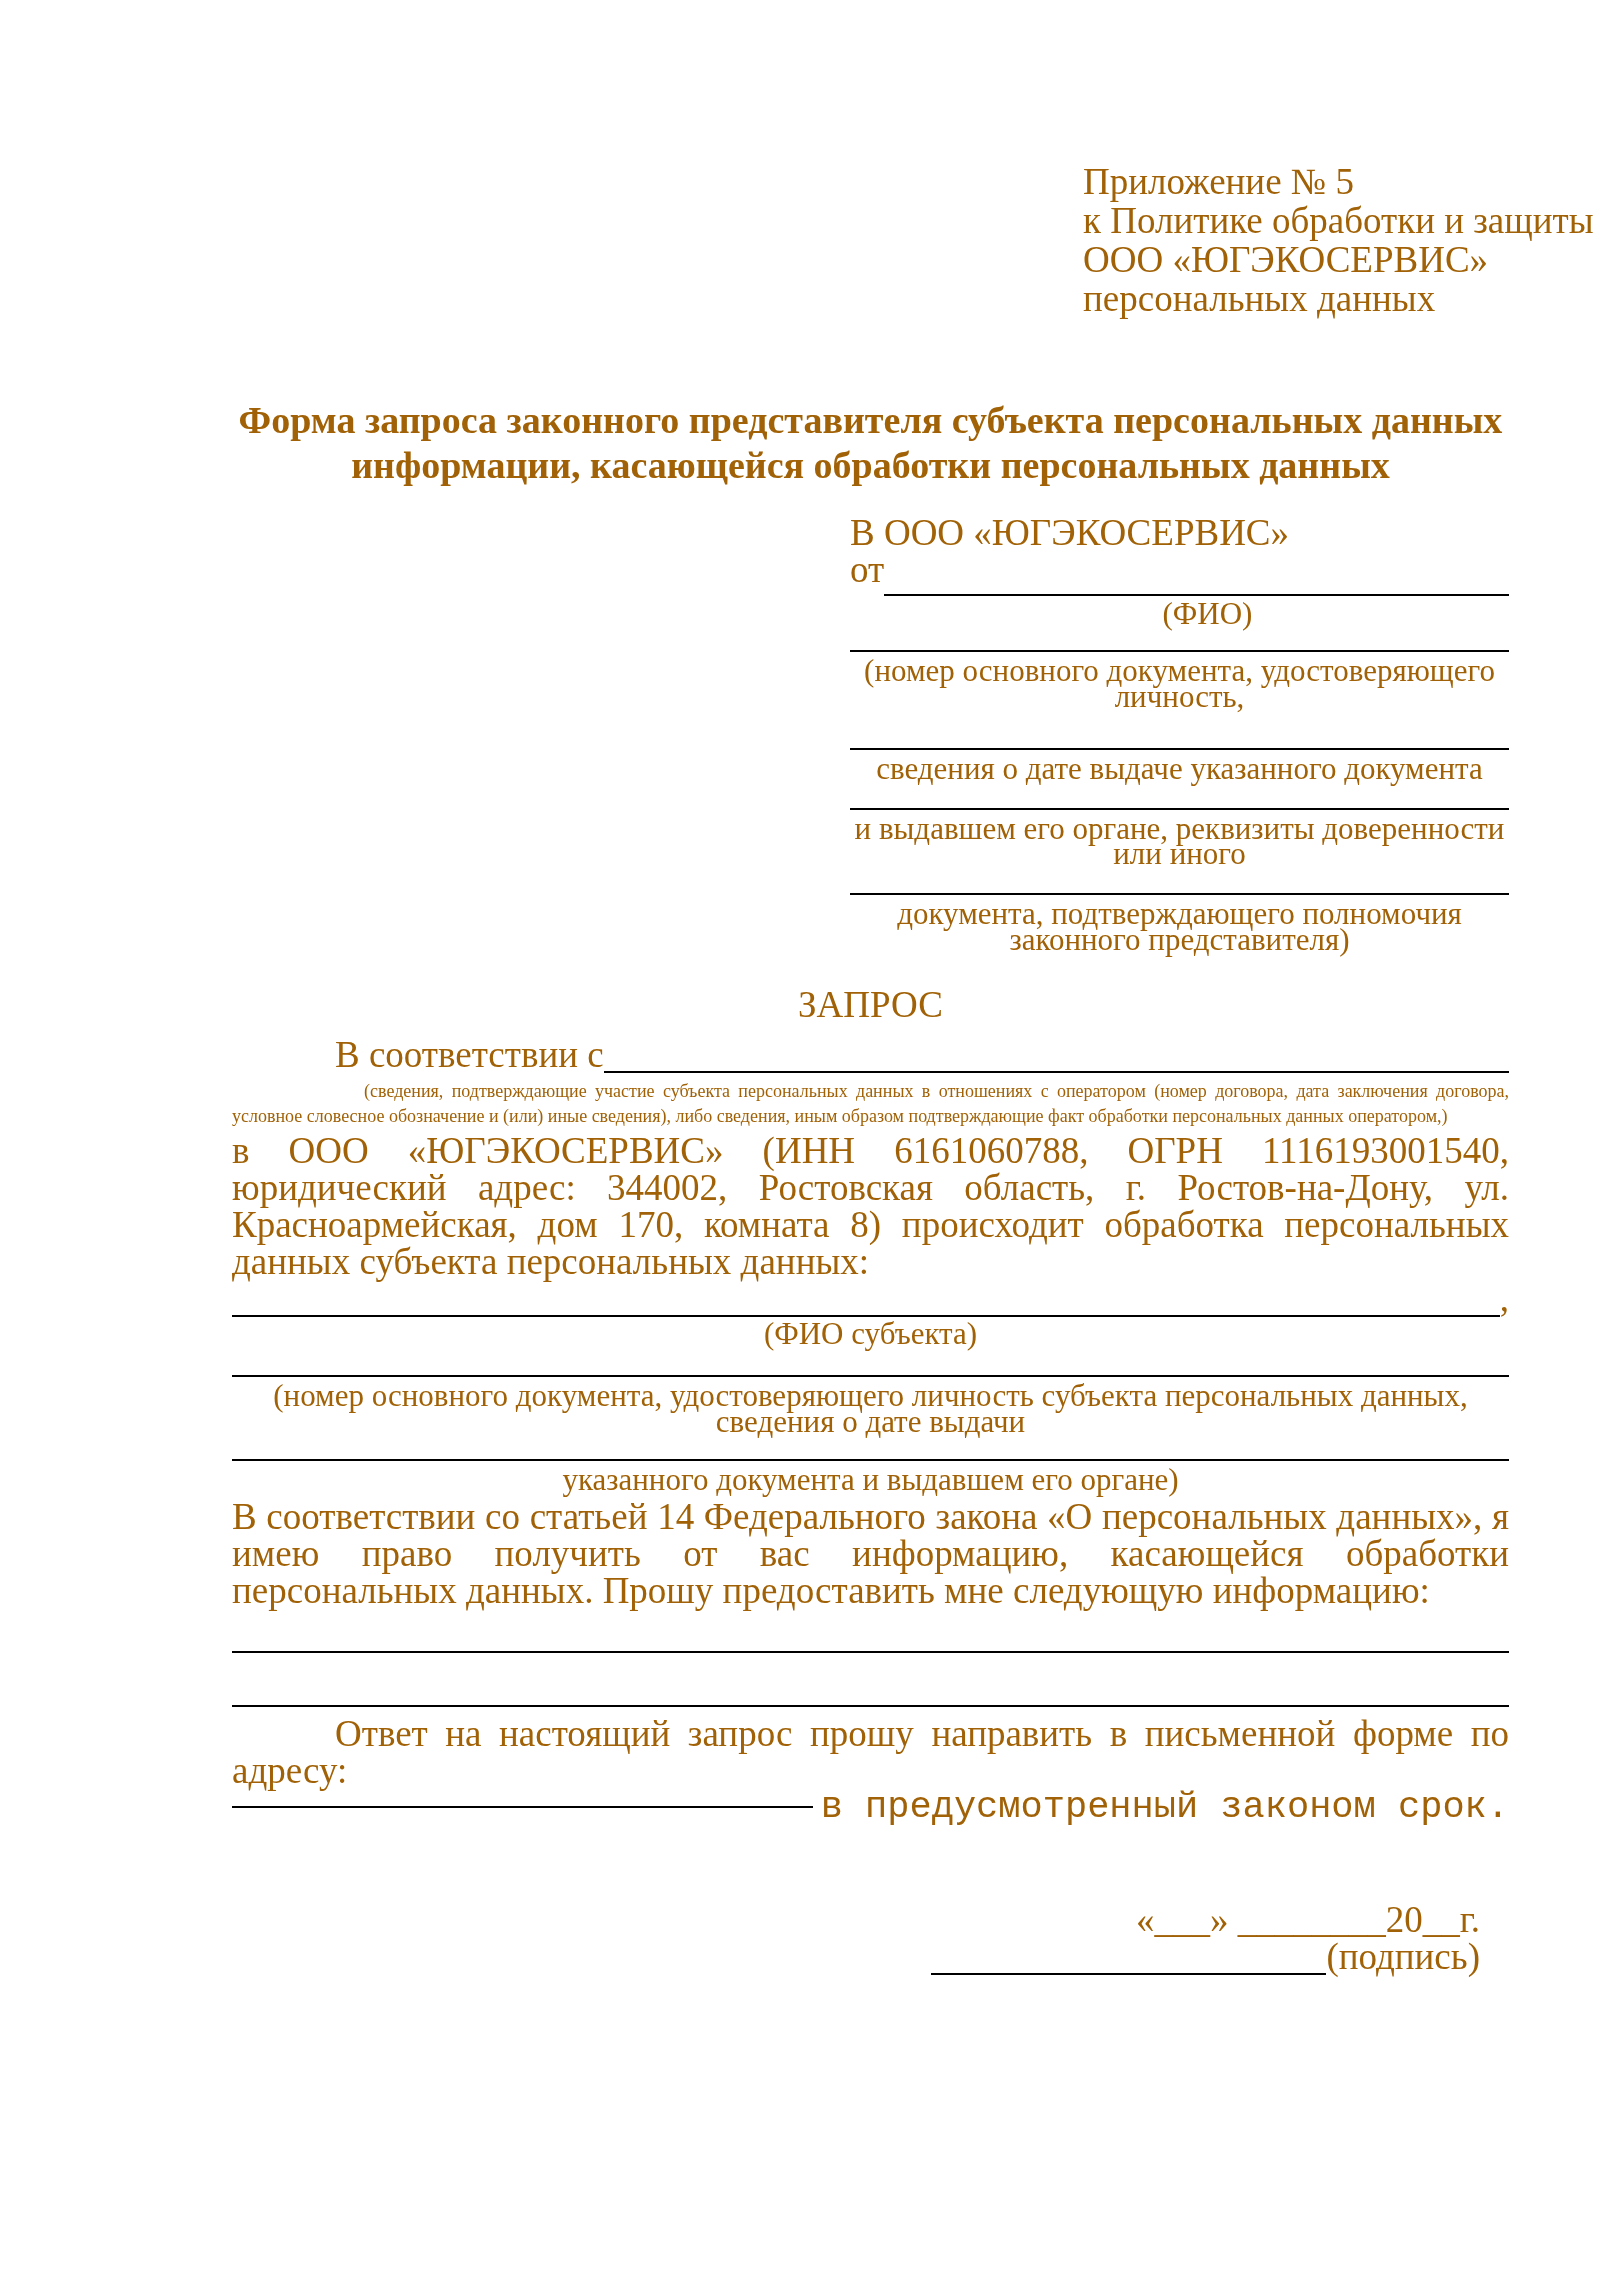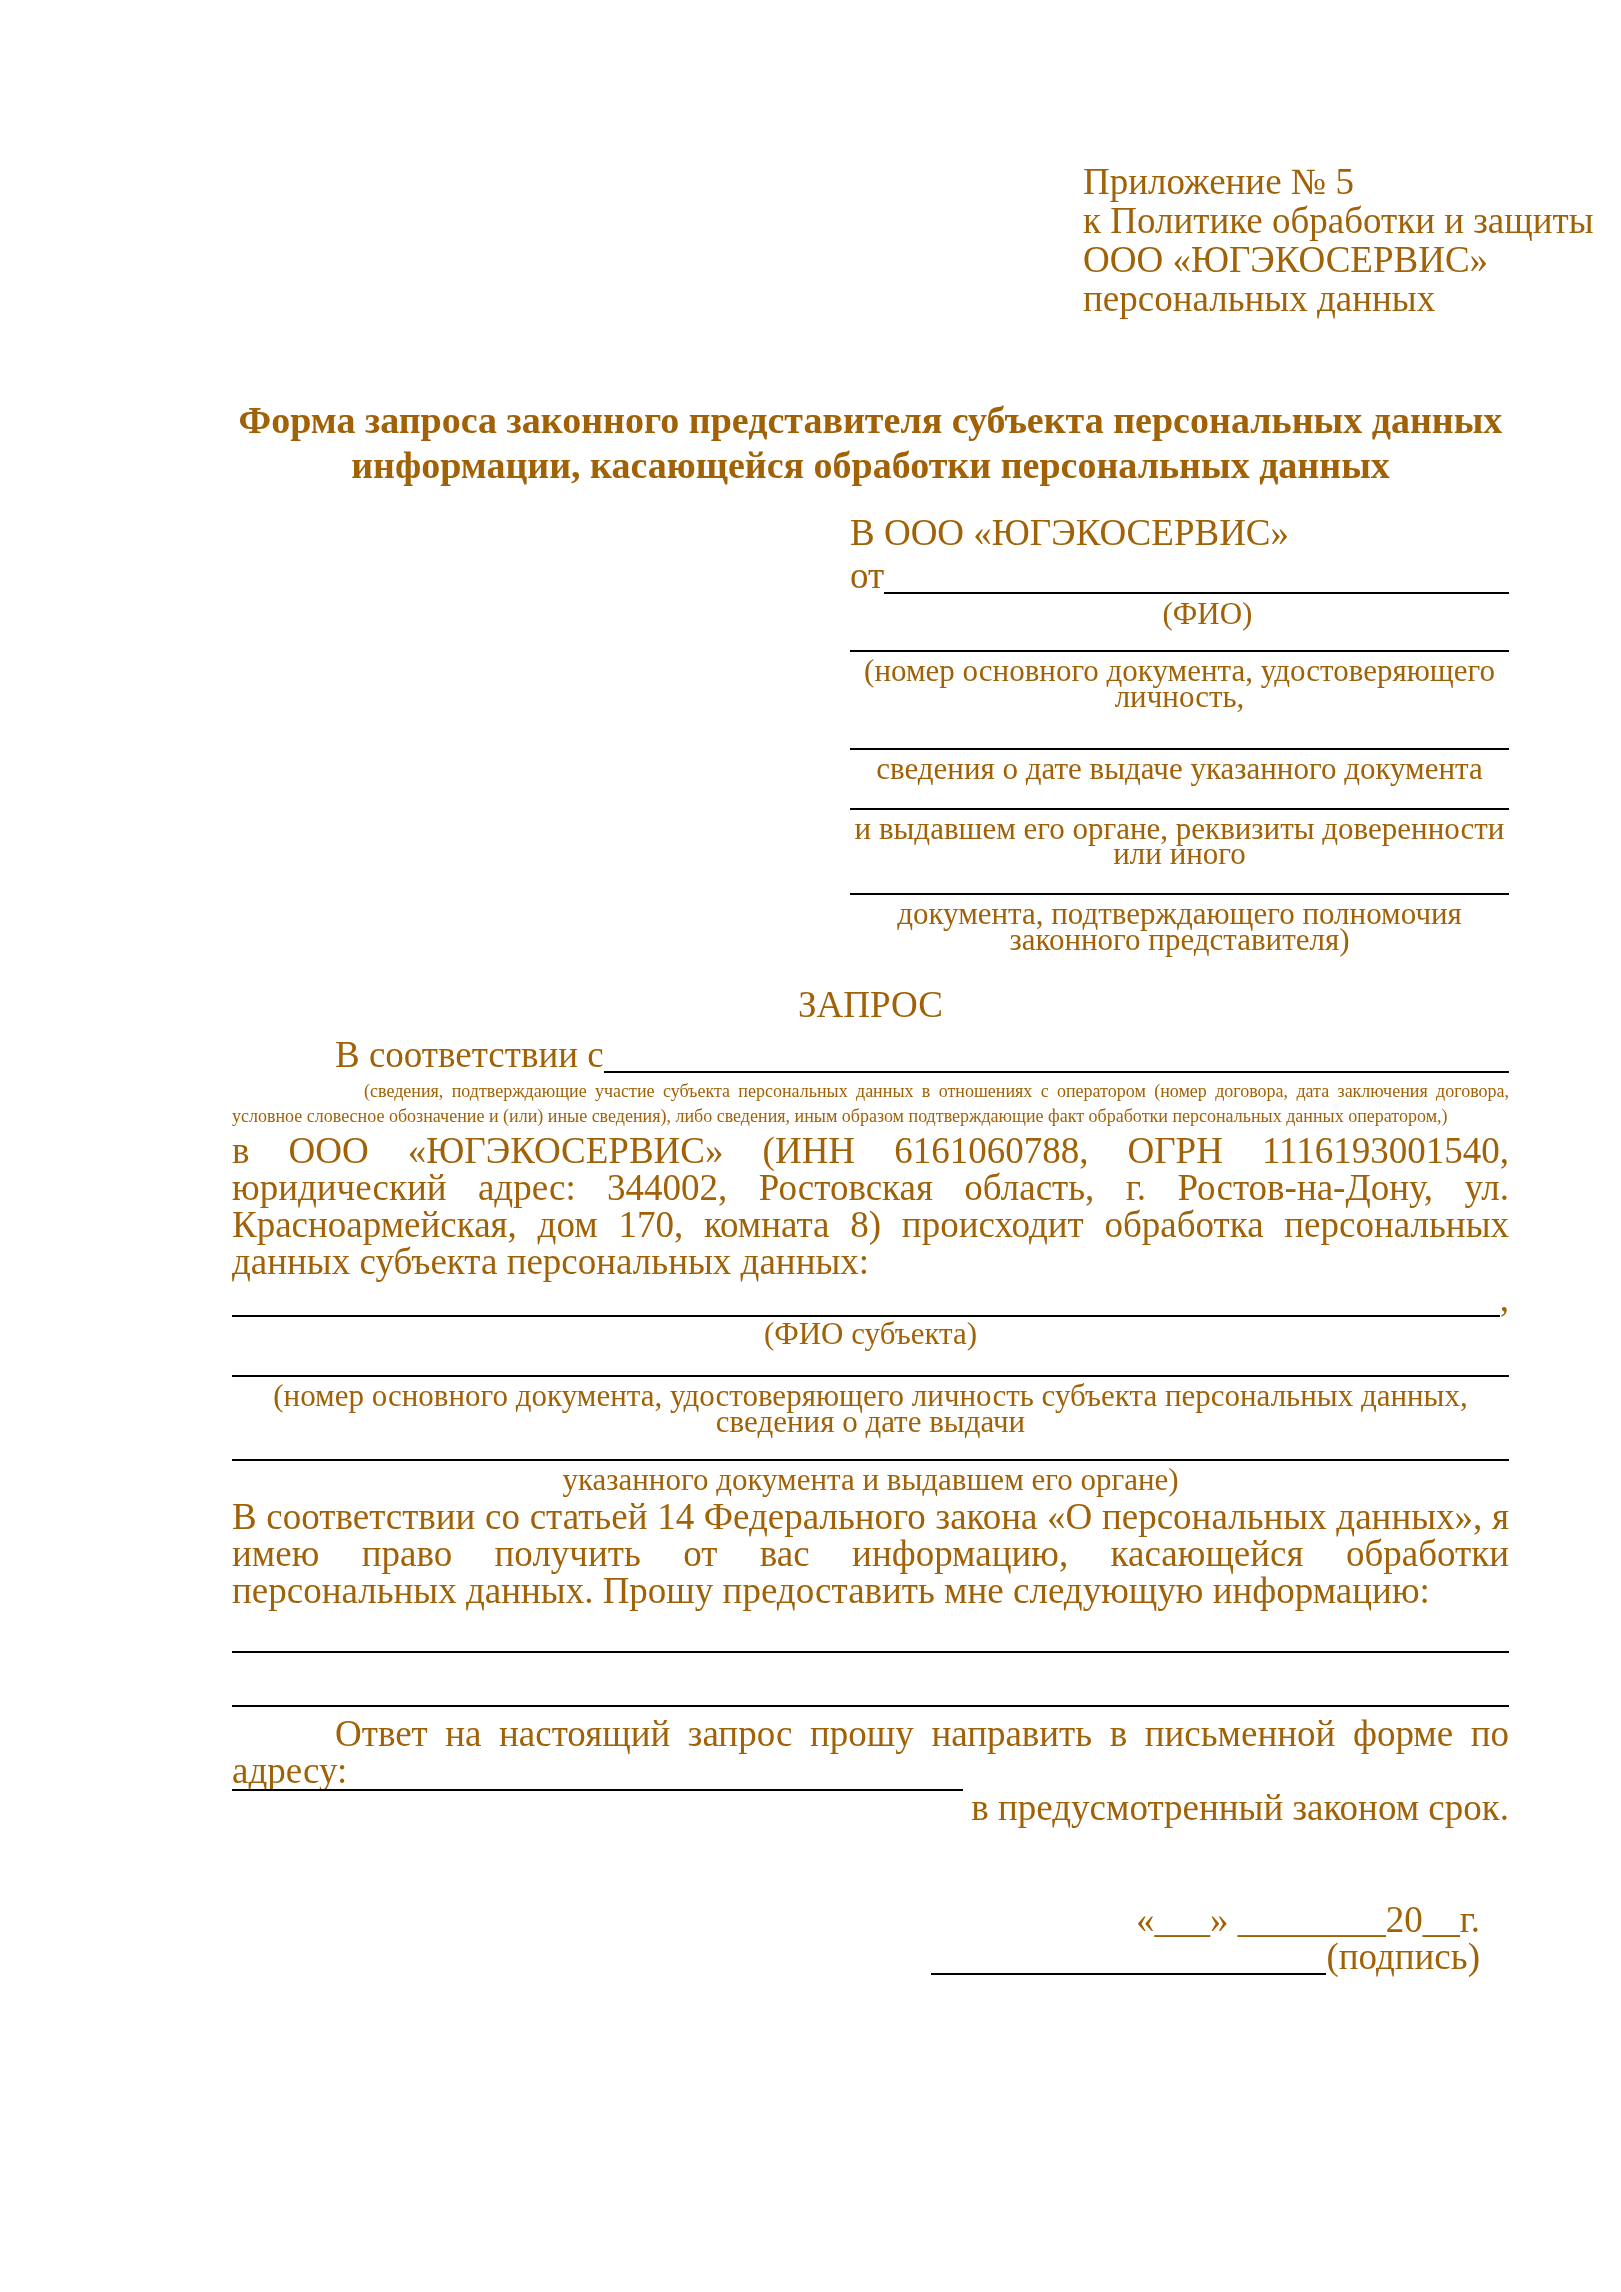--- a/index.html
+++ b/index.html
@@ -14,21 +14,21 @@
   .appendix{margin-left:851px;line-height:39px;}
   .appendix div{white-space:nowrap;}
   
   .doc-title{
     margin-top:80px;text-align:center;font-weight:bold;
     font-size:38px;line-height:45px;
   }
   
   .addressee{margin-left:618px;width:659px;margin-top:25.5px;}
   .fill{flex:1 1 auto;border-bottom:2.9px solid #000;}
-  .from-row{display:flex;align-items:flex-end;height:43px;}
+  .from-row{display:flex;align-items:flex-start;height:43px;}
   .from-row .fill{height:100%;}
   .cap{font-size:31px;line-height:25.5px;text-align:center;}
   .fio-cap{margin-left:56px;width:603px;margin-top:7.8px;}
   .uline{height:0;border-bottom:2.9px solid #000;}
   .u-mt-a{margin-top:23.5px;}
   .u-mt-b{margin-top:39px;}
   .u-mt-c{margin-top:26.5px;}
   .ucap{margin-top:5.9px;}
   
   .request-heading{margin-top:34px;text-align:center;}
@@ -43,21 +43,21 @@
   .comma-row{display:flex;align-items:flex-end;margin-top:7.8px;height:29px;}
   .comma-row .fill{height:100%;}
   .comma-row .comma{white-space:nowrap;}
   .fio-subj-cap{margin-top:3.9px;}
   .wide-line-1{margin-top:29px;}
   .wide-line-2{margin-top:24.5px;}
   .law-par{margin-top:5.9px;text-align:justify;}
   .blank-1{margin-top:42px;}
   .blank-2{margin-top:52px;}
   .answer-lead{margin-top:7.8px;text-align:justify;text-align-last:justify;text-indent:103px;}
-  .answer-row{display:flex;align-items:flex-start;height:37px;}
+  .answer-row{display:flex;align-items:center;height:37px;font-family:Liberation Mono, monospace;}
   .answer-row .tail{white-space:nowrap;padding-left:7.8px;}
   
   .footer-row{display:flex;align-items:flex-end;justify-content:space-between;margin-top:75px;margin-right:29px;flex-direction:column;}
   .footer-row .date{white-space:nowrap;}
   .sig-group{display:flex;align-items:flex-end;}
   .sig-line{width:395px;border-bottom:2.9px solid #000;height:0;}
   .sig-cap{white-space:nowrap;}
 </style>
 </head>
 <body>

